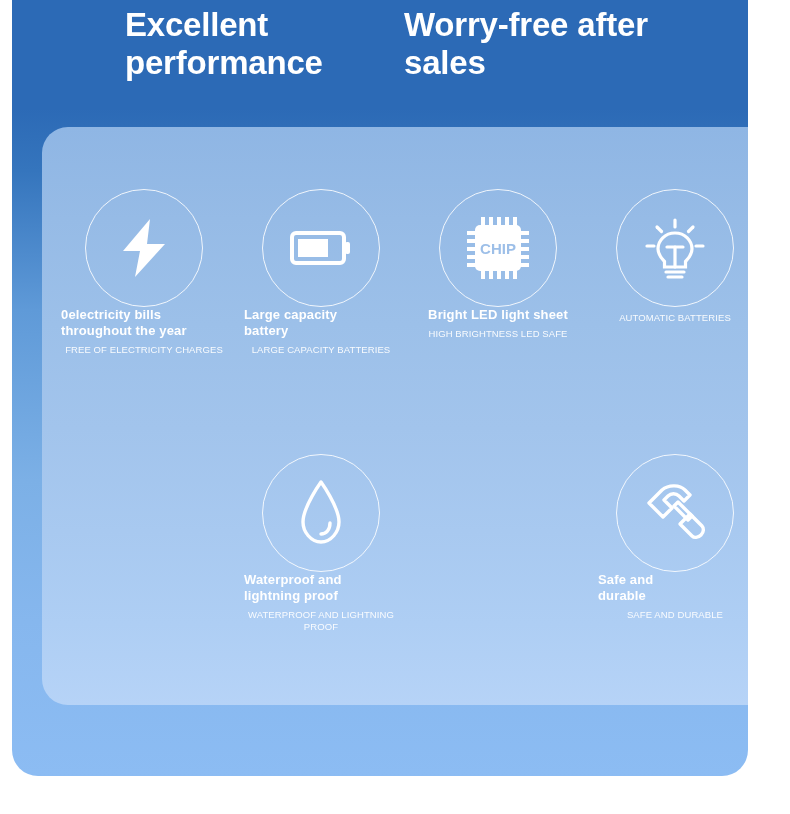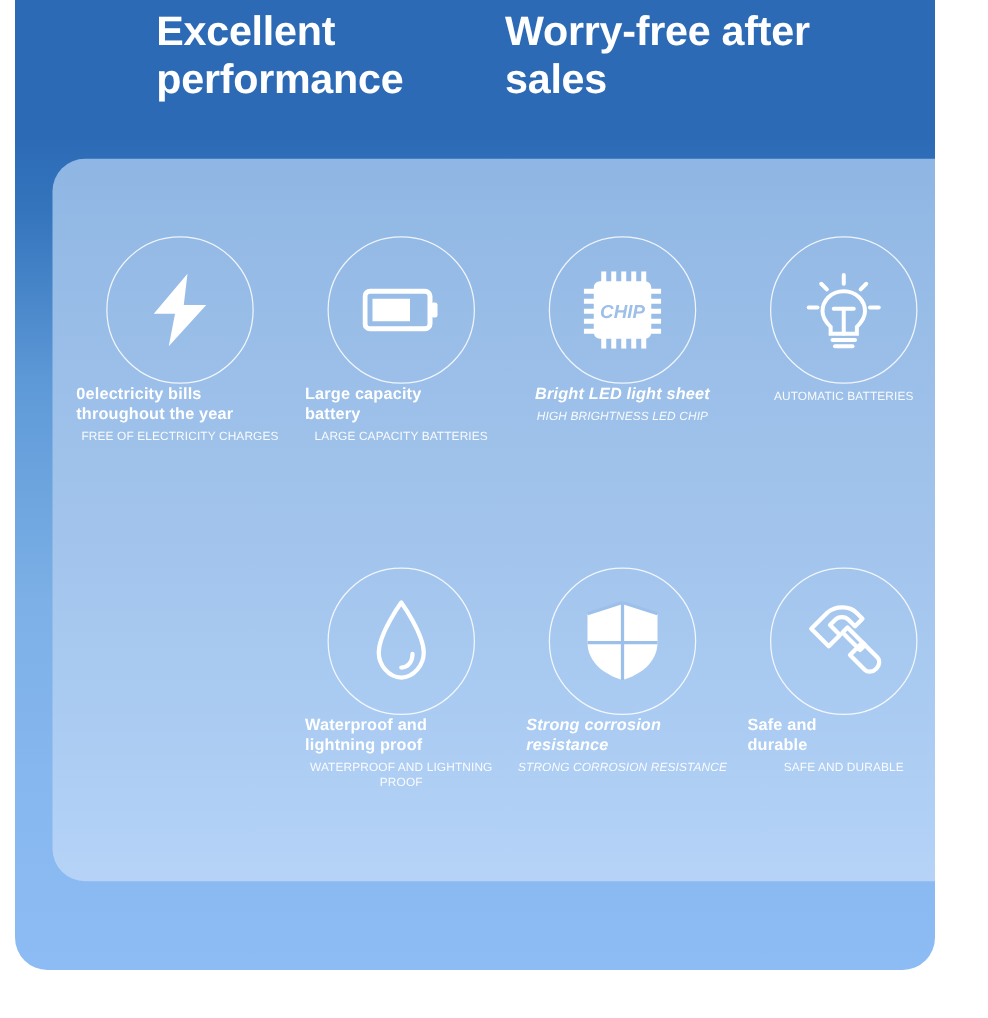--- a/index.html
+++ b/index.html
@@ -87,21 +87,21 @@
   }
   .feature {
     position: absolute;
     width: 178px;
     text-align: center;
   }
   .feature-r1 { top: 62px; }
   .feature-r2 { top: 327px; }
   .col-1 { left: 13px; }
   .col-2 { left: 190px; }
-  .col-3 { left: 367px; font-style: italic; }
+  .col-3 { left: 367px; }
   .col-4 { left: 544px; }
 
   .icon-circle {
     width: 118px;
     height: 118px;
     margin: 0 auto;
     border-radius: 50%;
     border: 1.6px solid rgba(255,255,255,0.85);
     display: flex;
     align-items: center;
@@ -199,21 +199,21 @@
                   <rect x="53" y="22" width="9" height="4"></rect>
                 <rect x="53" y="30" width="9" height="4"></rect>
                   <rect x="53" y="38" width="9" height="4"></rect>
                 <rect x="53" y="46" width="9" height="4"></rect>
                 <rect x="8" y="8" width="46" height="46" rx="5" ry="5"></rect>
               </g>
               <text x="31" y="37" text-anchor="middle" font-family="Liberation Sans, sans-serif" font-size="15" font-weight="bold" fill="#9dbfe8">CHIP</text>
             </svg>
           </div>
           <div class="feature-title">Bright LED light sheet</div>
-          <div class="feature-sub">HIGH BRIGHTNESS LED CHIP</div>
+          <div class="feature-sub">HIGH BRIGHTNESS LED SAFE</div>
         </div>
 
         <div class="feature feature-r1 col-4">
           <div class="icon-circle">
             <svg width="64" height="64" viewBox="0 0 64 64">
               <g stroke="#ffffff" stroke-width="3.2" fill="none" stroke-linecap="round">
                 <path d="M32 4 L32 11"></path>
                 <path d="M14 11 L18.5 15.5"></path>
                 <path d="M50 11 L45.5 15.5"></path>
                 <path d="M4 30 L11 30"></path>
@@ -235,36 +235,20 @@
             <svg width="52" height="68" viewBox="0 0 52 68">
               <path d="M26 3 C26 3 8 28 8 43 C8 53 16 63 26 63 C36 63 44 53 44 43 C44 28 26 3 26 3 Z" fill="none" stroke="#ffffff" stroke-width="3.4" stroke-linejoin="round"></path>
               <path d="M35 44 C35 51 31 55 26 55" fill="none" stroke="#ffffff" stroke-width="3.4" stroke-linecap="round"></path>
             </svg>
           </div>
           <div class="feature-title">Waterproof and
 lightning proof</div>
           <div class="feature-sub">WATERPROOF AND LIGHTNING PROOF</div>
         </div>
 
-        <div class="feature feature-r2 col-3">
-          <div class="icon-circle">
-            <svg width="60" height="64" viewBox="0 0 60 64">
-              <path d="M30 1 L58 10 L58 33 C58 49 44 59 30 63 C16 59 2 49 2 33 L2 10 Z" fill="#ffffff"></path>
-              <g stroke="#9dc0ea" stroke-width="2.6" fill="none">
-                <path d="M30 1 L30 63"></path>
-                <path d="M2 33 L58 33"></path>
-                <path d="M30 1 L2 10"></path>
-                <path d="M30 1 L58 10"></path>
-              </g>
-            </svg>
-          </div>
-          <div class="feature-title">Strong corrosion
-resistance</div>
-          <div class="feature-sub">STRONG CORROSION RESISTANCE</div>
-        </div>
 
         <div class="feature feature-r2 col-4">
           <div class="icon-circle">
             <svg width="66" height="66" viewBox="0 0 66 66">
               <g fill="none" stroke="#ffffff" stroke-width="3.4" stroke-linejoin="round" stroke-linecap="round">
                 <path d="M20 10 C27 4 38 5 43 10 L48 15 L42 21 L37 16 C34 13 29 13 26 16 L22 20 L30 28 L21 37 L7 23 L14 16 Z"></path>
                 <path d="M36 22 L50 36 L46 40 L32 26 Z"></path>
                 <path d="M48 34 L60 46 C62 48 62 52 59 55 C56 58 52 58 50 56 L38 44 Z"></path>
               </g>
             </svg>

